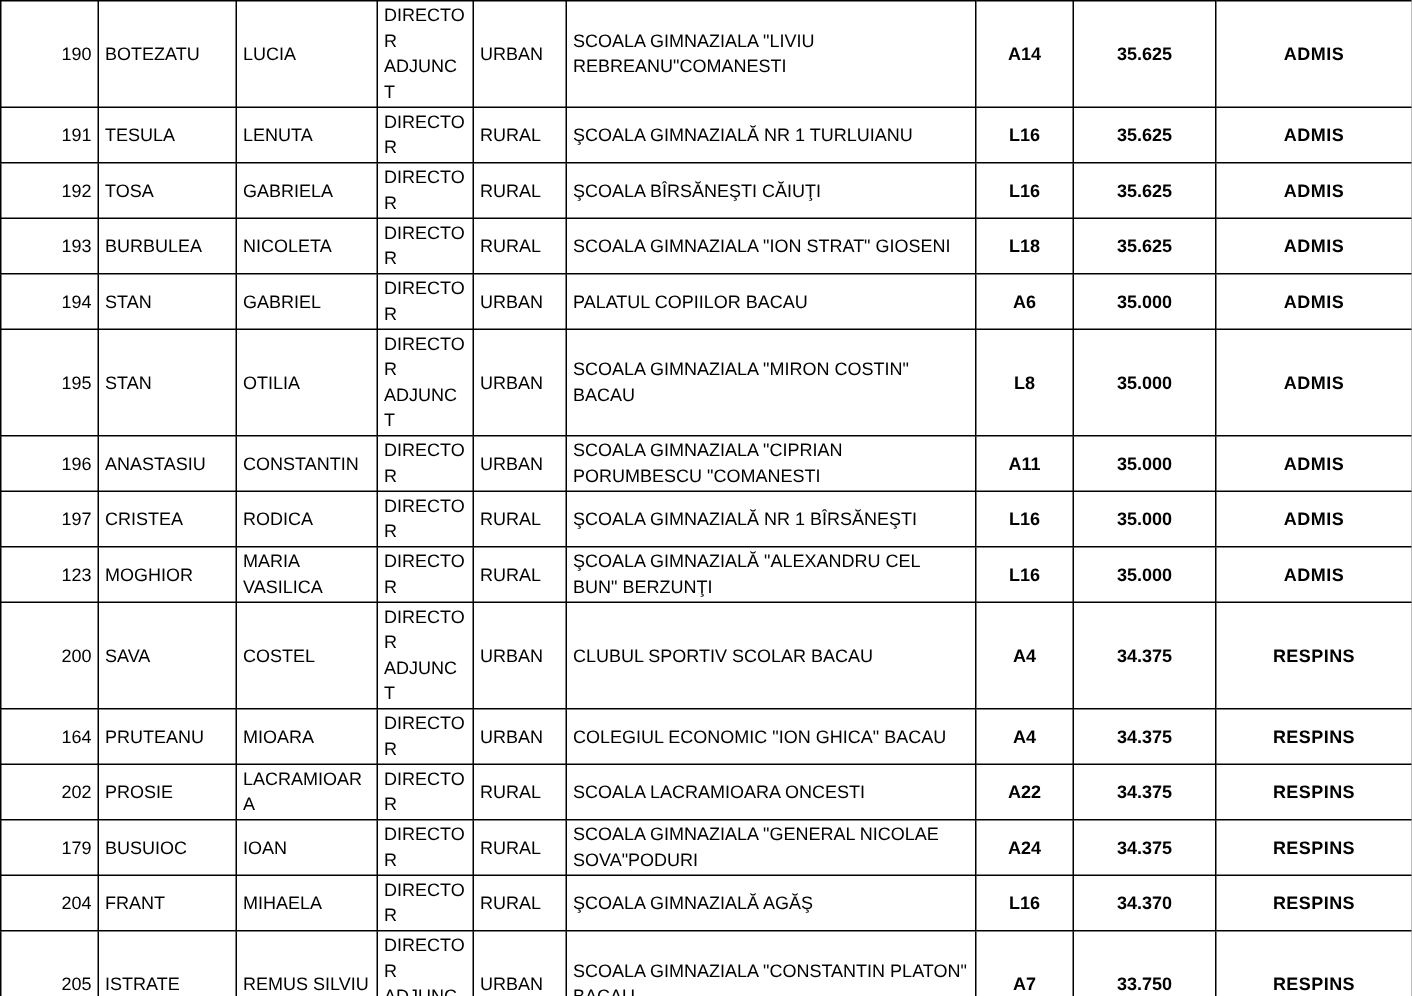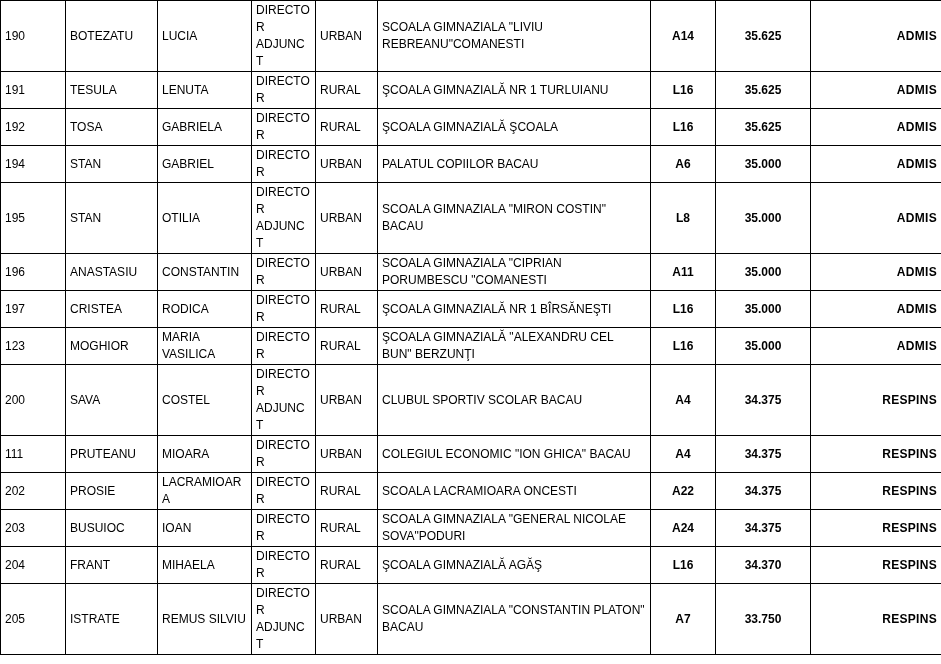--- a/index.html
+++ b/index.html
@@ -26,41 +26,41 @@
     line-height: 17px;
     overflow: hidden;
     word-wrap: break-word;
   }
   table.results tr {
     height: 21px;
   }
   td.col-no {
     font-family: "Liberation Serif", serif;
     font-size: 13.5px;
-    text-align: left;
+    text-align: right;
   }
   td.col-last, td.col-first, td.col-position, td.col-env, td.col-school {
     text-align: left;
   }
   td.col-code {
     font-weight: bold;
     text-align: center;
     margin-top: 20px;
   }
   td.col-score {
     font-family: "Liberation Serif", serif;
     font-weight: bold;
     font-size: 13.5px;
     text-align: center;
   }
   td.col-status {
     font-family: "Liberation Serif", serif;
     font-weight: bold;
     font-size: 14.5px;
-    text-align: right;
+    text-align: center;
     letter-spacing: 0.3px;
   }
 </style>
 </head>
 <body>
 
 <div class="page">
   <table class="results">
     <colgroup>
       <col style="width:65px">
@@ -95,22 +95,33 @@
           <td class="col-code">L16</td>
           <td class="col-score">35.625</td>
           <td class="col-status">ADMIS</td>
         </tr>
         <tr>
           <td class="col-no">192</td>
           <td class="col-last">TOSA</td>
           <td class="col-first">GABRIELA</td>
           <td class="col-position">DIRECTOR</td>
           <td class="col-env">RURAL</td>
-          <td class="col-school">ŞCOALA GIMNAZIALĂ ŞCOALA</td>
-          <td class="col-code">L16</td>
+          <td class="col-school">ŞCOALA BÎRSĂNEŞTI CĂIUŢI</td>
+          <td class="col-code">L16</td>
+          <td class="col-score">35.625</td>
+          <td class="col-status">ADMIS</td>
+        </tr>
+        <tr>
+          <td class="col-no">193</td>
+          <td class="col-last">BURBULEA</td>
+          <td class="col-first">NICOLETA</td>
+          <td class="col-position">DIRECTOR</td>
+          <td class="col-env">RURAL</td>
+          <td class="col-school">SCOALA GIMNAZIALA "ION STRAT" GIOSENI</td>
+          <td class="col-code">L18</td>
           <td class="col-score">35.625</td>
           <td class="col-status">ADMIS</td>
         </tr>
         <tr>
           <td class="col-no">194</td>
           <td class="col-last">STAN</td>
           <td class="col-first">GABRIEL</td>
           <td class="col-position">DIRECTOR</td>
           <td class="col-env">URBAN</td>
           <td class="col-school">PALATUL COPIILOR BACAU</td>
@@ -167,21 +178,21 @@
           <td class="col-last">SAVA</td>
           <td class="col-first">COSTEL</td>
           <td class="col-position">DIRECTOR ADJUNCT</td>
           <td class="col-env">URBAN</td>
           <td class="col-school">CLUBUL SPORTIV SCOLAR BACAU</td>
           <td class="col-code">A4</td>
           <td class="col-score">34.375</td>
           <td class="col-status">RESPINS</td>
         </tr>
         <tr>
-          <td class="col-no">111</td>
+          <td class="col-no">164</td>
           <td class="col-last">PRUTEANU</td>
           <td class="col-first">MIOARA</td>
           <td class="col-position">DIRECTOR</td>
           <td class="col-env">URBAN</td>
           <td class="col-school">COLEGIUL ECONOMIC "ION GHICA" BACAU</td>
           <td class="col-code">A4</td>
           <td class="col-score">34.375</td>
           <td class="col-status">RESPINS</td>
         </tr>
         <tr>
@@ -189,21 +200,21 @@
           <td class="col-last">PROSIE</td>
           <td class="col-first">LACRAMIOARA</td>
           <td class="col-position">DIRECTOR</td>
           <td class="col-env">RURAL</td>
           <td class="col-school">SCOALA LACRAMIOARA ONCESTI</td>
           <td class="col-code">A22</td>
           <td class="col-score">34.375</td>
           <td class="col-status">RESPINS</td>
         </tr>
         <tr>
-          <td class="col-no">203</td>
+          <td class="col-no">179</td>
           <td class="col-last">BUSUIOC</td>
           <td class="col-first">IOAN</td>
           <td class="col-position">DIRECTOR</td>
           <td class="col-env">RURAL</td>
           <td class="col-school">SCOALA GIMNAZIALA "GENERAL NICOLAE SOVA"PODURI</td>
           <td class="col-code">A24</td>
           <td class="col-score">34.375</td>
           <td class="col-status">RESPINS</td>
         </tr>
         <tr>

